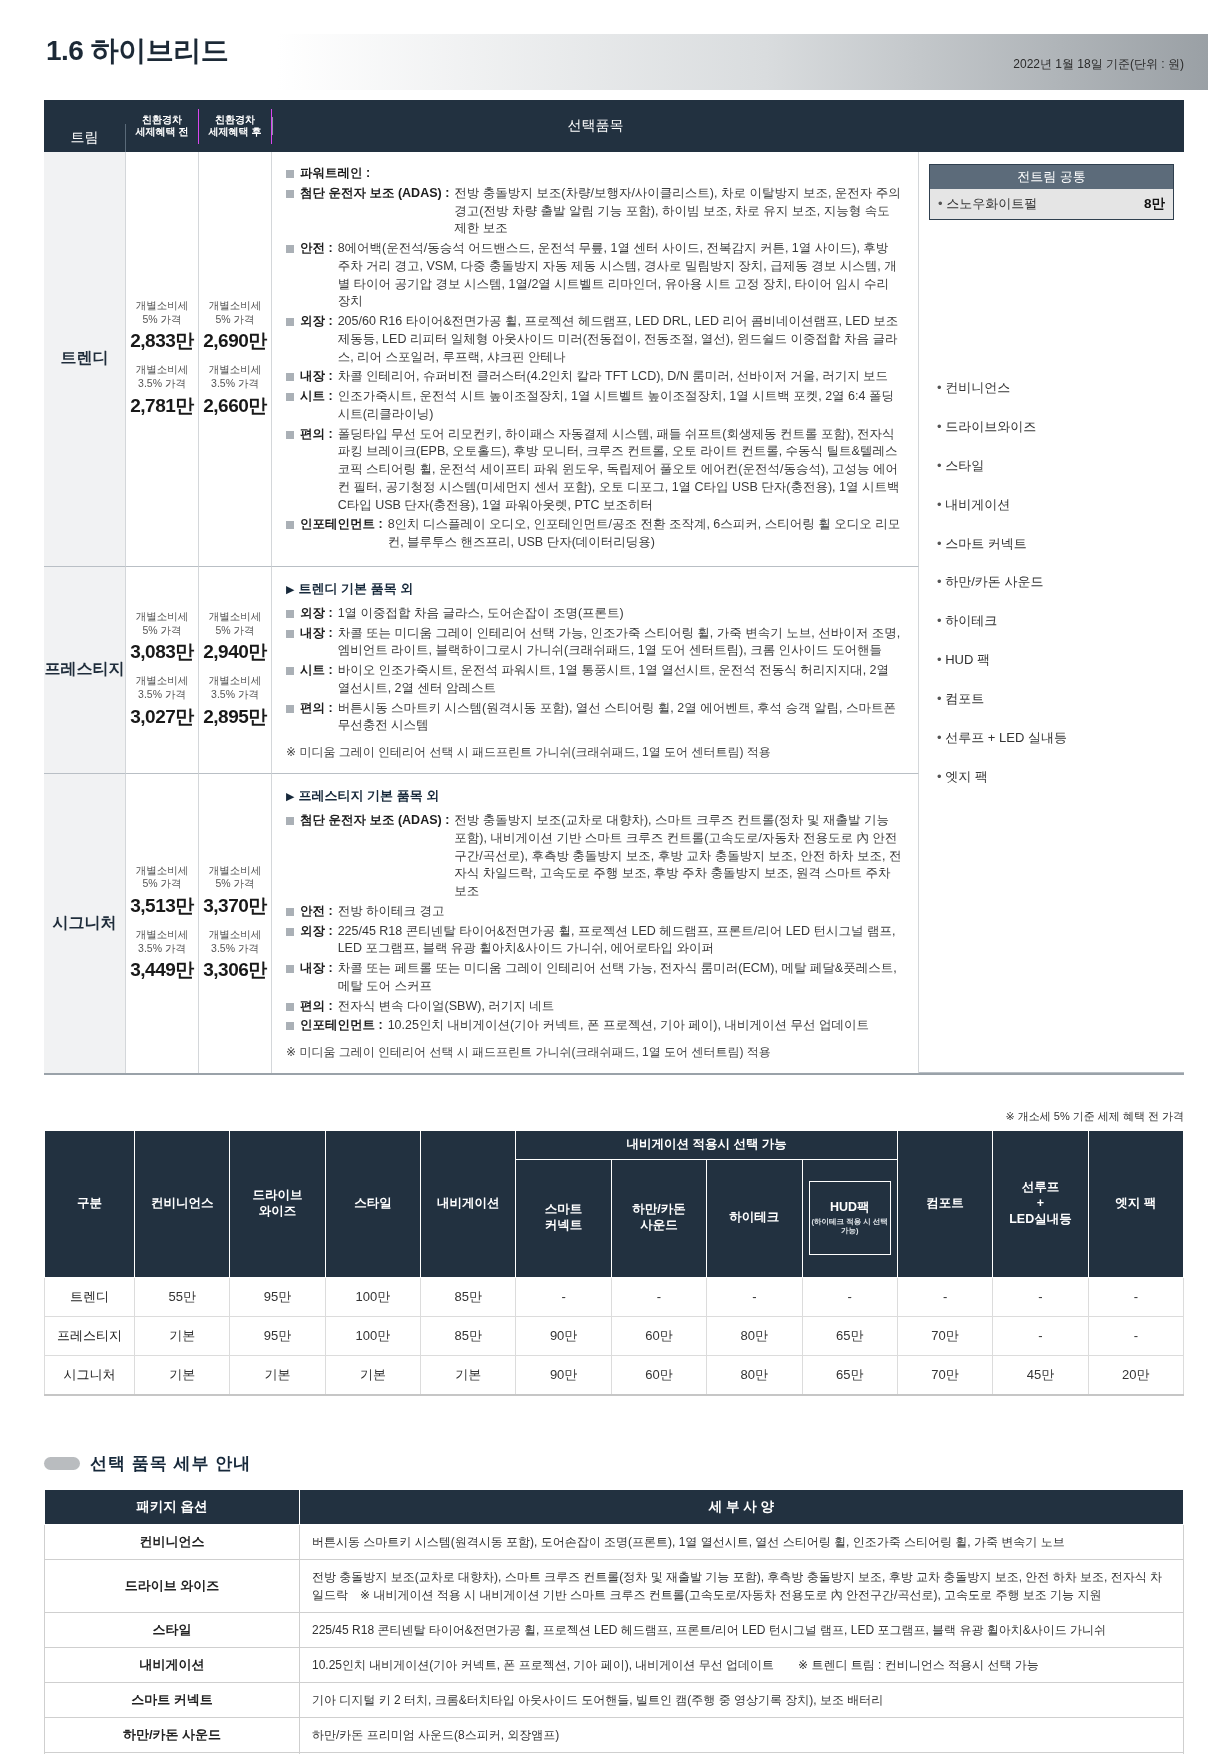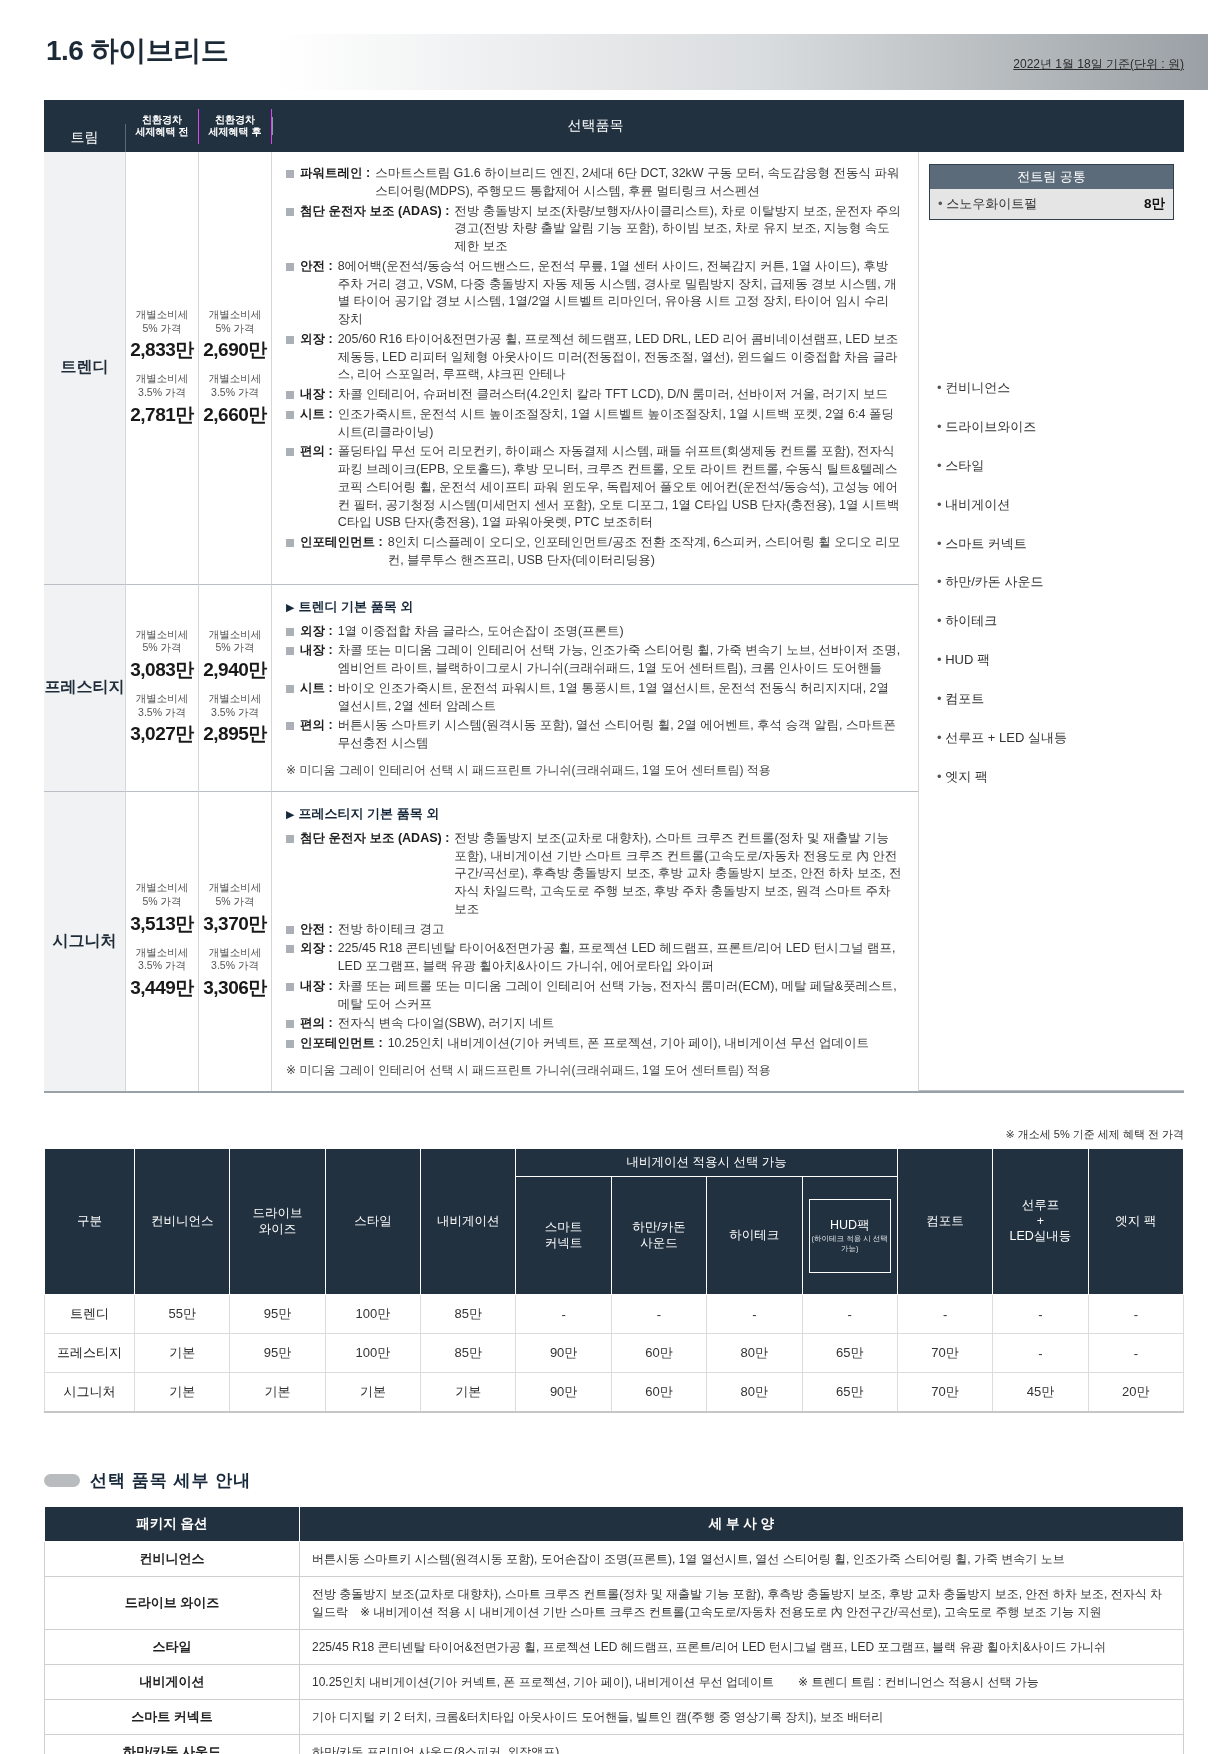--- a/index.html
+++ b/index.html
@@ -4,21 +4,21 @@
 <style>
   * { margin:0; padding:0; box-sizing:border-box; }
   body { background:#e8e8e8; font-family:"Liberation Sans","DejaVu Sans",sans-serif; }
   .page { width:1228px; min-height:1754px; background:#fff; margin:0 auto; padding:26px 44px 18px; position:relative; }
 
   
   .doc-header { position:relative; height:74px; }
   .grad-band { position:absolute; left:0; right:-24px; top:8px; height:56px;
     background:linear-gradient(90deg,#ffffff 0%,#ffffff 20%,#d9dcde 62%,#9aa0a5 100%); }
   .doc-title { position:absolute; left:2px; top:6px; font-size:28px; font-weight:bold; color:#1c2936; letter-spacing:-0.5px; z-index:2; }
-  .doc-date { position:absolute; right:0; top:30px; font-size:12px; color:#2b2b2b; z-index:2;text-decoration:underline; }
+  .doc-date { position:absolute; right:0; top:30px; font-size:12px; color:#2b2b2b; z-index:2; }
 
   
   .grid-head, .main-grid { width:1140px; }
   .grid-head { display:grid; grid-template-columns:82px 73px 73px 647px 265px; background:#223140; color:#fff; align-items:center; }
   .grid-head > div { padding:5px 2px; text-align:center; }
   .gh-trim { font-size:14px; border-right:1px solid #5a6a79;margin-top:24px; }
   .gh-eco { font-size:10px; line-height:1.25; border-right:1px solid #d946ef;font-weight:bold; }
   .gh-items { font-size:15px; letter-spacing:6px; }
   .gh-options { font-size:14px; position:relative; }
   .gh-options .vbar { position:absolute; left:0; top:5px; bottom:5px; width:1px; background:#8a97a3; }
@@ -50,21 +50,21 @@
   .common-box-head { background:#5c6b7a; color:#fff; text-align:center; font-size:13px; padding:3px 0; }
   .common-box-item { display:flex; align-items:center; justify-content:space-between; padding:6px 8px; font-size:13px; color:#333; }
   .common-box-item .opt-price { font-weight:bold; color:#111; font-size:13.5px; }
   .opt-items { margin-top:160px; display:flex; flex-direction:column; gap:22px; padding-left:8px; }
   .opt-item { font-size:13px; color:#333; line-height:1.3; }
   .opt-item::before, .common-label::before { content:"• "; color:#555; }
 
   
   .pricing-note { width:1140px; text-align:right; font-size:11px; color:#333; margin:34px 0 6px; }
   table.pricing { width:1140px; border-collapse:collapse; table-layout:fixed; }
-  table.pricing th { background:#223140; color:#fff; font-weight:normal; font-size:12.5px; line-height:1.25;
+  table.pricing th { background:#223140; color:#fff; font-weight:bold; font-size:12.5px; line-height:1.25;
     padding:6px 2px; border:1px solid #fff; text-align:center; white-space:pre-line; }
   th.nav-group { border-bottom:1px solid #fff; padding:5px 2px; }
   .hud-box { border:1px solid #fff; margin:0 4px; padding:2px 2px 3px; }
   .hud-sub { display:block; font-size:7.5px; color:#dfe4e8; margin-top:1px; }
   table.pricing td { border:1px solid #dcdcdc; text-align:center; font-size:13px; color:#333; padding:10px 2px; background:#fff; }
   table.pricing td.rowname { color:#222; }
   table.pricing tr:last-child td { border-bottom:2px solid #c6c6c6; }
 
   
   .detail-title { display:flex; align-items:center; margin:56px 0 14px; }
@@ -114,21 +114,20 @@
       <div class="tax-label" style="white-space:pre-line">개별소비세
 3.5% 가격</div>
       <div class="price-val">2,660만</div>
     </div>
     <div class="cell content-cell content-trendy">
       <div>
 
           <div class="feat">
             <span class="sq"></span>
             <span class="feat-label">파워트레인 :</span>
-            <span class="feat-text">스마트스트림 G1.6 하이브리드 엔진, 2세대 6단 DCT, 32kW 구동 모터, 속도감응형 전동식 파워스티어링(MDPS), 주행모드 통합제어 시스템, 후륜 멀티링크 서스펜션</span>
           </div>
 
           <div class="feat">
             <span class="sq"></span>
             <span class="feat-label">첨단 운전자 보조 (ADAS) :</span>
             <span class="feat-text">전방 충돌방지 보조(차량/보행자/사이클리스트), 차로 이탈방지 보조, 운전자 주의 경고(전방 차량 출발 알림 기능 포함), 하이빔 보조, 차로 유지 보조, 지능형 속도 제한 보조</span>
           </div>
 
           <div class="feat">
             <span class="sq"></span>

